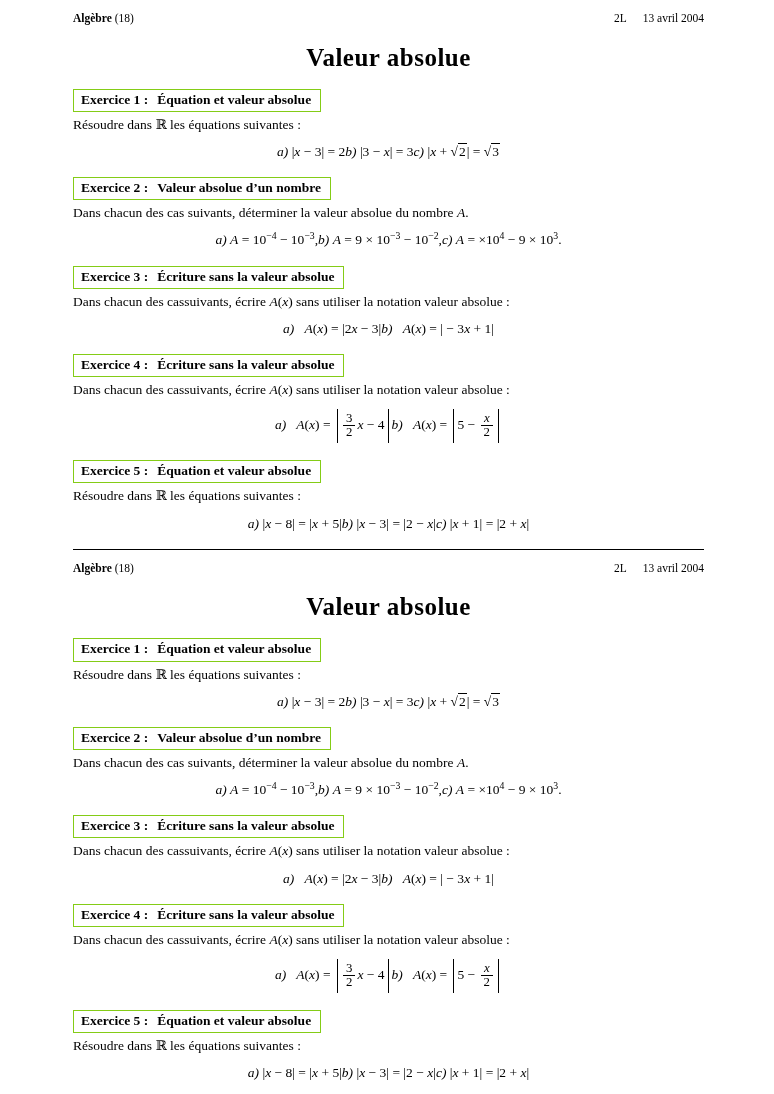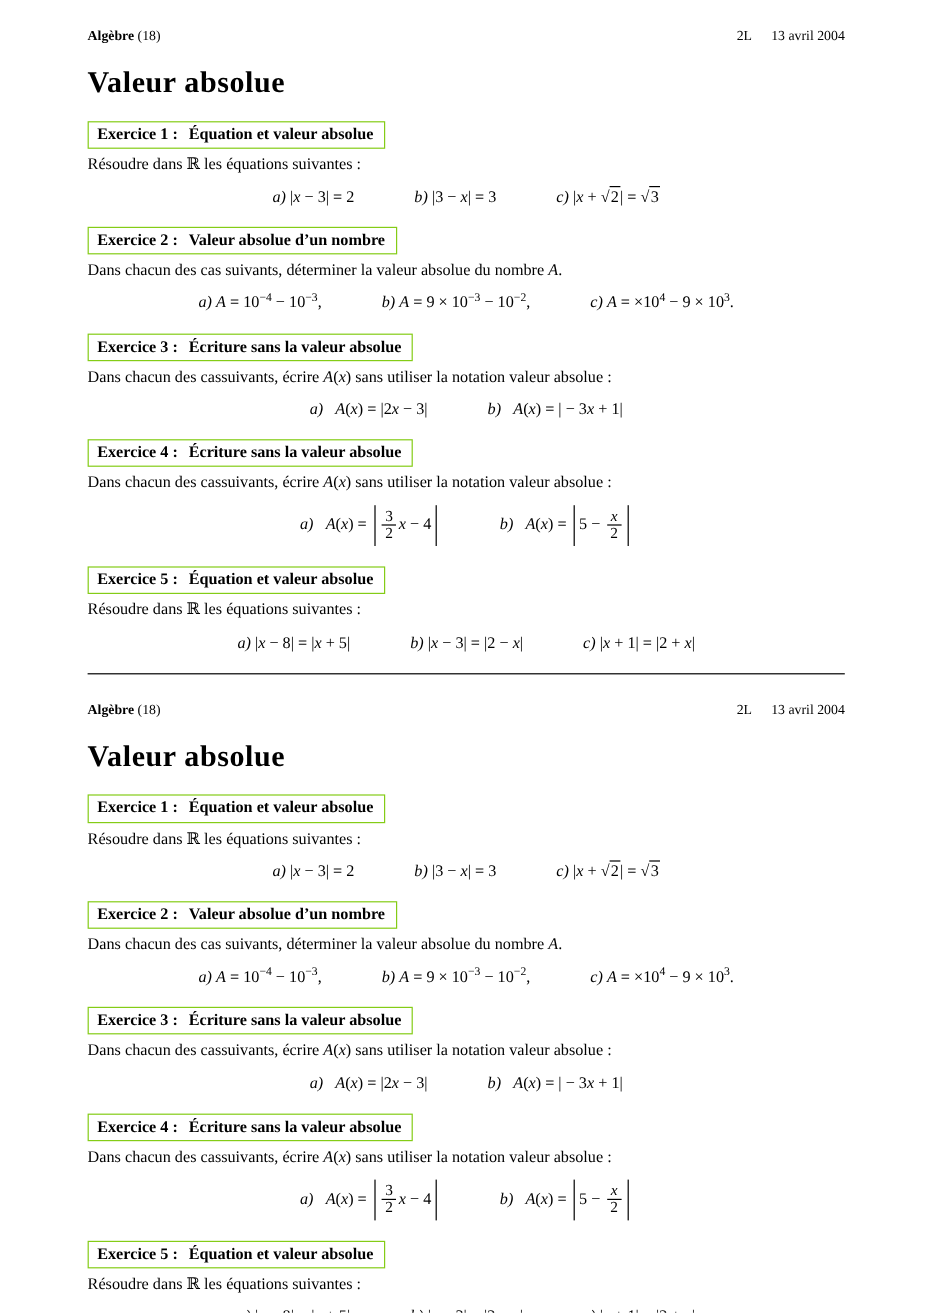--- a/index.html
+++ b/index.html
@@ -5,37 +5,37 @@
   html, body { margin: 0; padding: 0; background: #ffffff; }
   body {
     width: 774px; height: 1094px; overflow: hidden;
     font-family: "Liberation Serif", "DejaVu Serif", serif;
     color: #000; font-size: 13.5px; line-height: 1.2;
   }
   .sheet { padding: 0 70px 0 73px; }
 
   
   .hdr { display: flex; justify-content: space-between; align-items: baseline;
-         font-size: 11.5px; padding-top: 24px; }
+         font-size: 11.5px; padding-top: 12px; }
   .bold { font-weight: bold; }
   .hdr-right .cls { margin-right: 16px; }
 
   
-  .title { text-align: left; font-weight: bold; font-size: 25px;
+  .title { text-align: center; font-weight: bold; font-size: 25px;
            margin: 17px 0 16px; letter-spacing: 0.5px; }
 
   
   .ex-box { display: inline-block; border: 1px solid #84cc16;
             padding: 2px 9px 3px 7px; font-weight: bold; }
   .ex-title { margin-left: 9px; }
 
   .ex-intro { margin: 5px 0 0 0; }
 
   .eq-row { display: flex; justify-content: center; align-items: center;
-            gap: 50px; margin: 8px 0 14px; min-height: 22px; }
+            margin: 8px 0 14px; min-height: 22px; }
   .eq-row.tall { min-height: 40px; }
   .equation { white-space: pre; }
 
   .it { font-style: italic; }
 
   sup.sup { font-size: 0.72em; line-height: 0; }
 
   .sqrt { white-space: nowrap; }
   .sqrt .rad { border-top: 1px solid #000; padding: 0 1px; }
 

